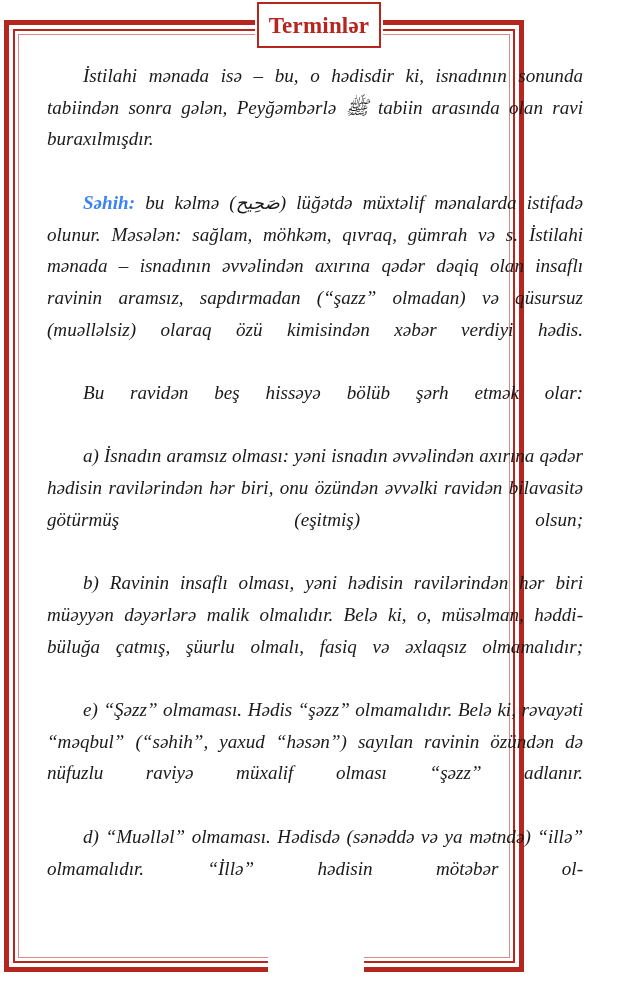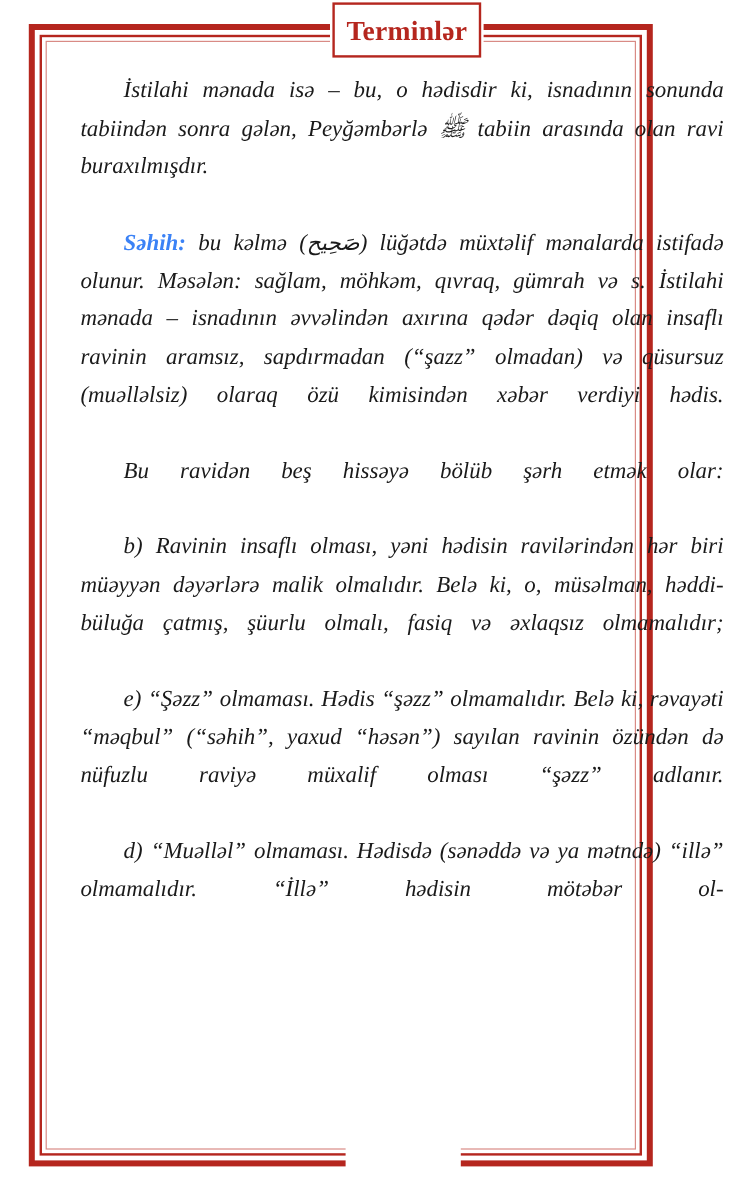--- a/index.html
+++ b/index.html
@@ -17,21 +17,20 @@
     overflow: hidden;
   }
 
   
   .page {
     position: absolute;
     inset: 0;
     width: 528px;
     height: 984px;
     background: #ffffff;
-    margin-left: 20px;
   }
 
   
   .frame-outer {
     position: absolute;
     left: 4px;
     top: 20px;
     right: 4px;
     bottom: 12px;
     border: 5px solid #b5261e;
@@ -163,20 +162,21 @@
   </div>
 
   <div class="content">
 
     <p class="para">İstilahi mənada isə – bu, o hədisdir ki, isnadının sonunda tabiindən sonra gələn, Peyğəmbərlə ﷺ tabiin arasında olan ravi buraxılmışdır.</p>
 
     <p class="para"><span class="term">Səhih:</span> <span>bu kəlmə (</span><span class="arabic">صَحِيح</span><span>) lüğətdə müxtəlif mənalarda istifadə olunur. Məsələn: sağlam, möhkəm, qıvraq, gümrah və s. İstilahi mənada – isnadının əvvəlindən axırına qədər dəqiq olan insaflı ravinin aramsız, sapdırmadan (“şazz” olmadan) və qüsursuz (muəlləlsiz) olaraq özü kimisindən xəbər verdiyi hədis.</span></p>
 
     <p class="para">Bu ravidən beş hissəyə bölüb şərh etmək olar:</p>
 
+    <p class="para">a) İsnadın aramsız olması: yəni isnadın əvvəlindən axırına qədər hədisin ravilərindən hər biri, onu özündən əvvəlki ravidən bilavasitə götürmüş (eşitmiş) olsun;</p>
 
     <p class="para">b) Ravinin insaflı olması, yəni hədisin ravilərindən hər biri müəyyən dəyərlərə malik olmalıdır. Belə ki, o, müsəlman, həddi-büluğa çatmış, şüurlu olmalı, fasiq və əxlaqsız olmamalıdır;</p>
 
 
     <p class="para">e) “Şəzz” olmaması. Hədis “şəzz” olmamalıdır. Belə ki, rəvayəti “məqbul” (“səhih”, yaxud “həsən”) sayılan ravinin özündən də nüfuzlu raviyə müxalif olması “şəzz” adlanır.</p>
 
     <p class="para">d) “Muəlləl” olmaması. Hədisdə (sənəddə və ya mətndə) “illə” olmamalıdır. “İllə” hədisin mötəbər ol-</p>
 
   </div>
 

